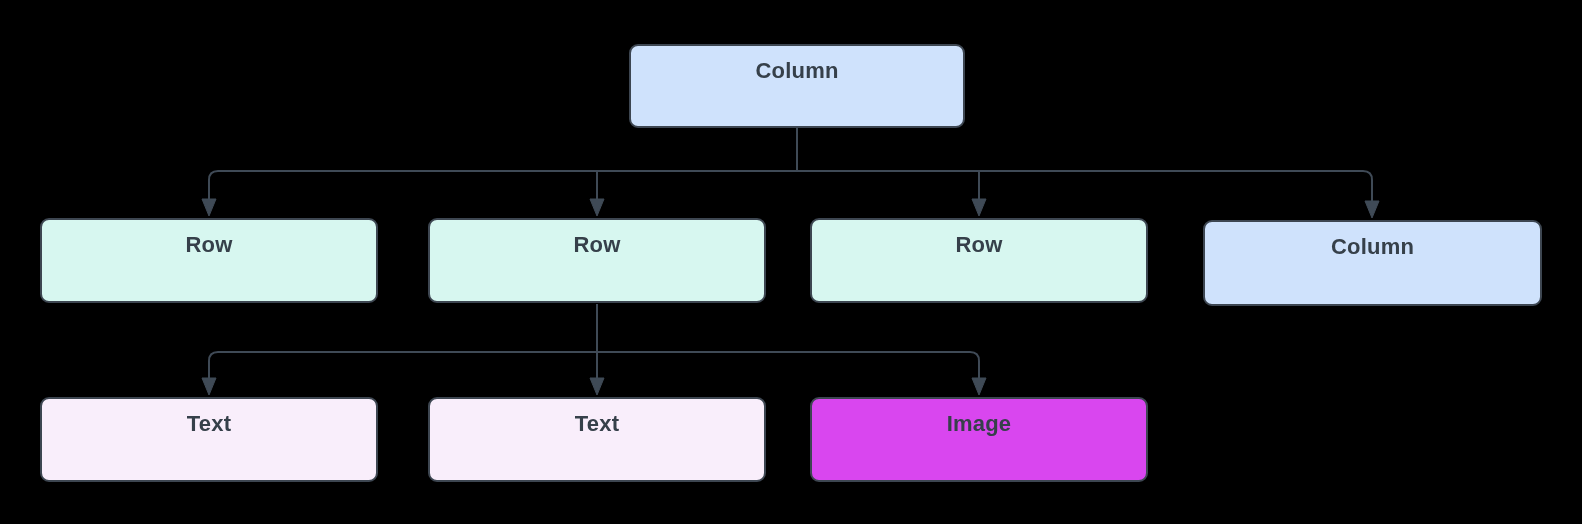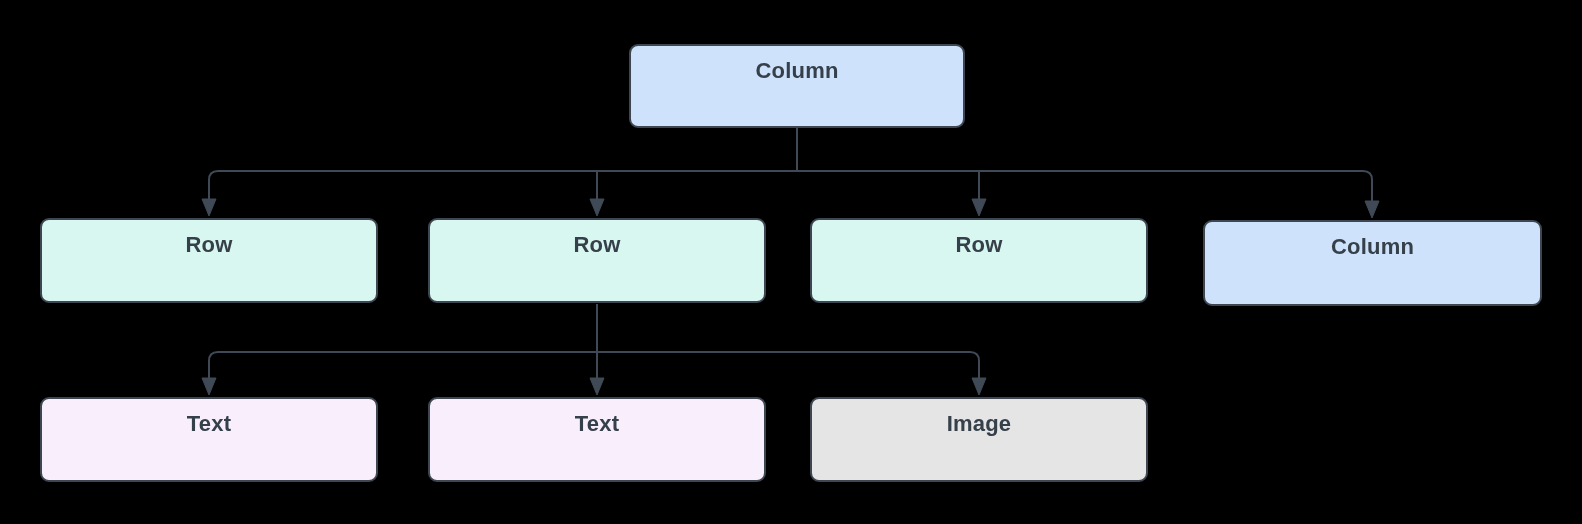--- a/index.html
+++ b/index.html
@@ -111,17 +111,17 @@
   </div>
 
   <div class="node" id="node-text-1" style="background: rgb(249, 238, 251);">
     <span class="label">Text</span>
   </div>
 
   <div class="node" id="node-text-2" style="background: rgb(249, 238, 251);">
     <span class="label">Text</span>
   </div>
 
-  <div class="node" id="node-image-1" style="background: #e5e5e5;">
+  <div class="node" id="node-image-1" style="background: #d946ef;">
     <span class="label">Image</span>
   </div>
 
 </div>
 
 </body></html>

